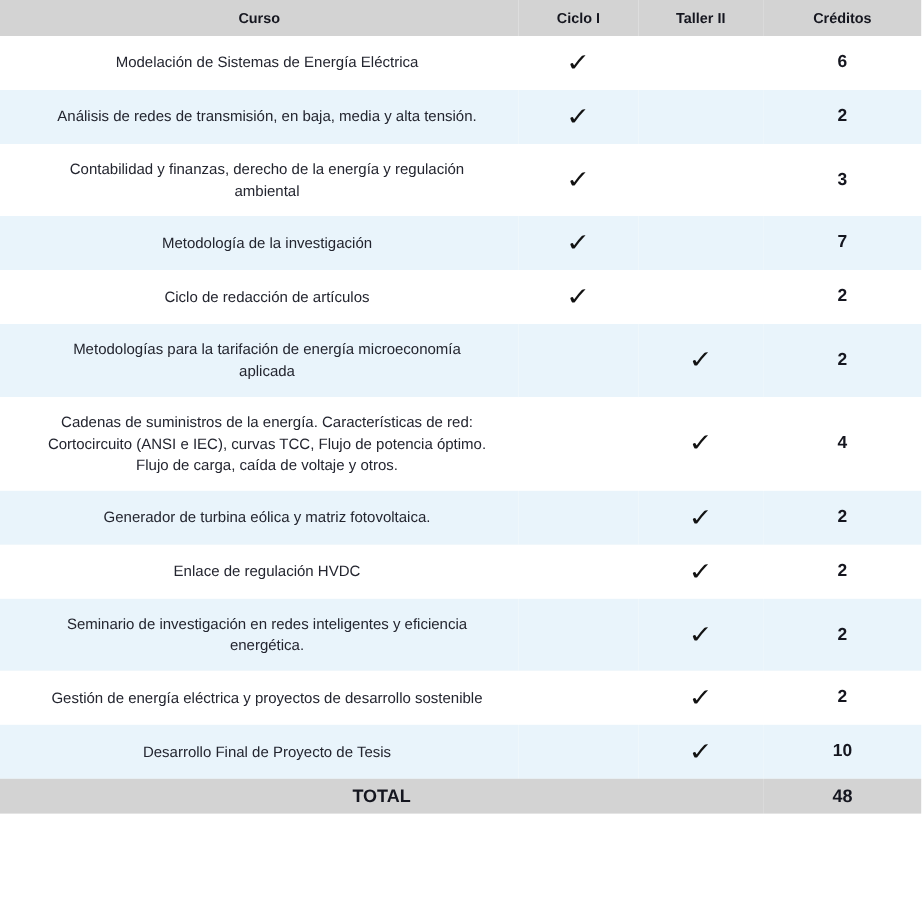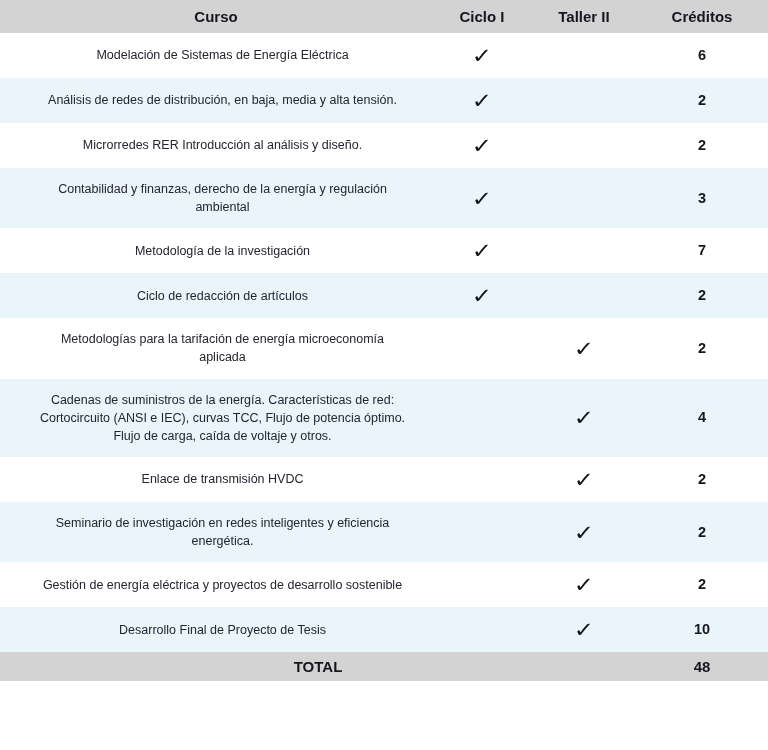--- a/index.html
+++ b/index.html
@@ -20,21 +20,21 @@
     border-collapse: collapse;
     table-layout: fixed;
   }
   col.c-curso   { width: 432px; }
   col.c-ciclo1  { width: 100px; }
   col.c-ciclo2  { width: 104px; }
   col.c-cred    { width: 132px; }
 
   thead th {
     background: #d3d3d3;
-    font-size: 15px;
+    font-size: 12px;
     font-weight: 700;
     color: #15161f;
     padding: 8px 4px;
     text-align: center;
   }
 
   tbody td {
     padding: 12px 10px;
     text-align: center;
     vertical-align: middle;
@@ -97,27 +97,21 @@
       </tr>
     </thead>
     <tbody id="rows-body">
         <tr>
           <td class="curso">Modelación de Sistemas de Energía Eléctrica</td>
           <td class="check-cell"><span class="check-icon">✓</span></td>
           <td class="check-cell"></td>
           <td class="cred-cell">6</td>
         </tr>
         <tr>
-          <td class="curso">Análisis de redes de distribución, en baja, media y alta tensión.</td>
-          <td class="check-cell"><span class="check-icon">✓</span></td>
-          <td class="check-cell"></td>
-          <td class="cred-cell">2</td>
-        </tr>
-        <tr>
-          <td class="curso">Microrredes RER Introducción al análisis y diseño.</td>
+          <td class="curso">Análisis de redes de transmisión, en baja, media y alta tensión.</td>
           <td class="check-cell"><span class="check-icon">✓</span></td>
           <td class="check-cell"></td>
           <td class="cred-cell">2</td>
         </tr>
         <tr>
           <td class="curso">Contabilidad y finanzas, derecho de la energía y regulación ambiental</td>
           <td class="check-cell"><span class="check-icon">✓</span></td>
           <td class="check-cell"></td>
           <td class="cred-cell">3</td>
         </tr>
@@ -139,21 +133,27 @@
           <td class="check-cell"><span class="check-icon">✓</span></td>
           <td class="cred-cell">2</td>
         </tr>
         <tr>
           <td class="curso">Cadenas de suministros de la energía. Características de red: Cortocircuito (ANSI e IEC), curvas TCC, Flujo de potencia óptimo. Flujo de carga, caída de voltaje y otros.</td>
           <td class="check-cell"></td>
           <td class="check-cell"><span class="check-icon">✓</span></td>
           <td class="cred-cell">4</td>
         </tr>
         <tr>
-          <td class="curso">Enlace de transmisión HVDC</td>
+          <td class="curso">Generador de turbina eólica y matriz fotovoltaica.</td>
+          <td class="check-cell"></td>
+          <td class="check-cell"><span class="check-icon">✓</span></td>
+          <td class="cred-cell">2</td>
+        </tr>
+        <tr>
+          <td class="curso">Enlace de regulación HVDC</td>
           <td class="check-cell"></td>
           <td class="check-cell"><span class="check-icon">✓</span></td>
           <td class="cred-cell">2</td>
         </tr>
         <tr>
           <td class="curso">Seminario de investigación en redes inteligentes y eficiencia energética.</td>
           <td class="check-cell"></td>
           <td class="check-cell"><span class="check-icon">✓</span></td>
           <td class="cred-cell">2</td>
         </tr>

